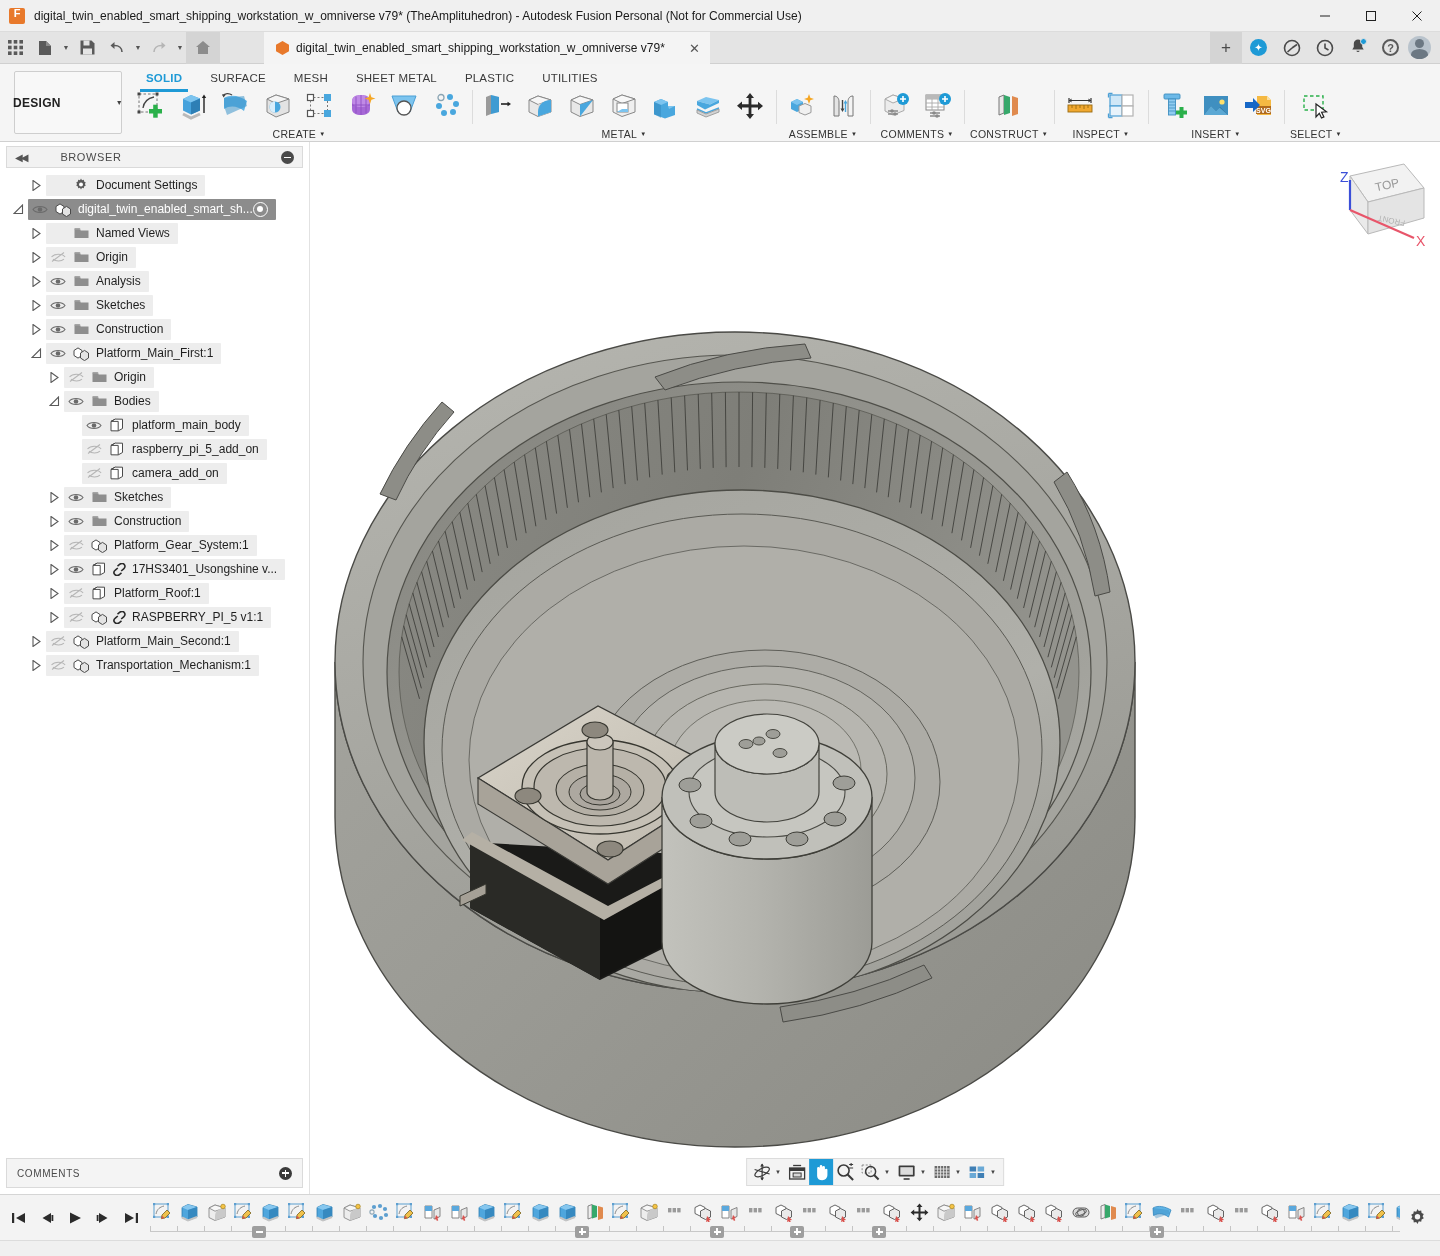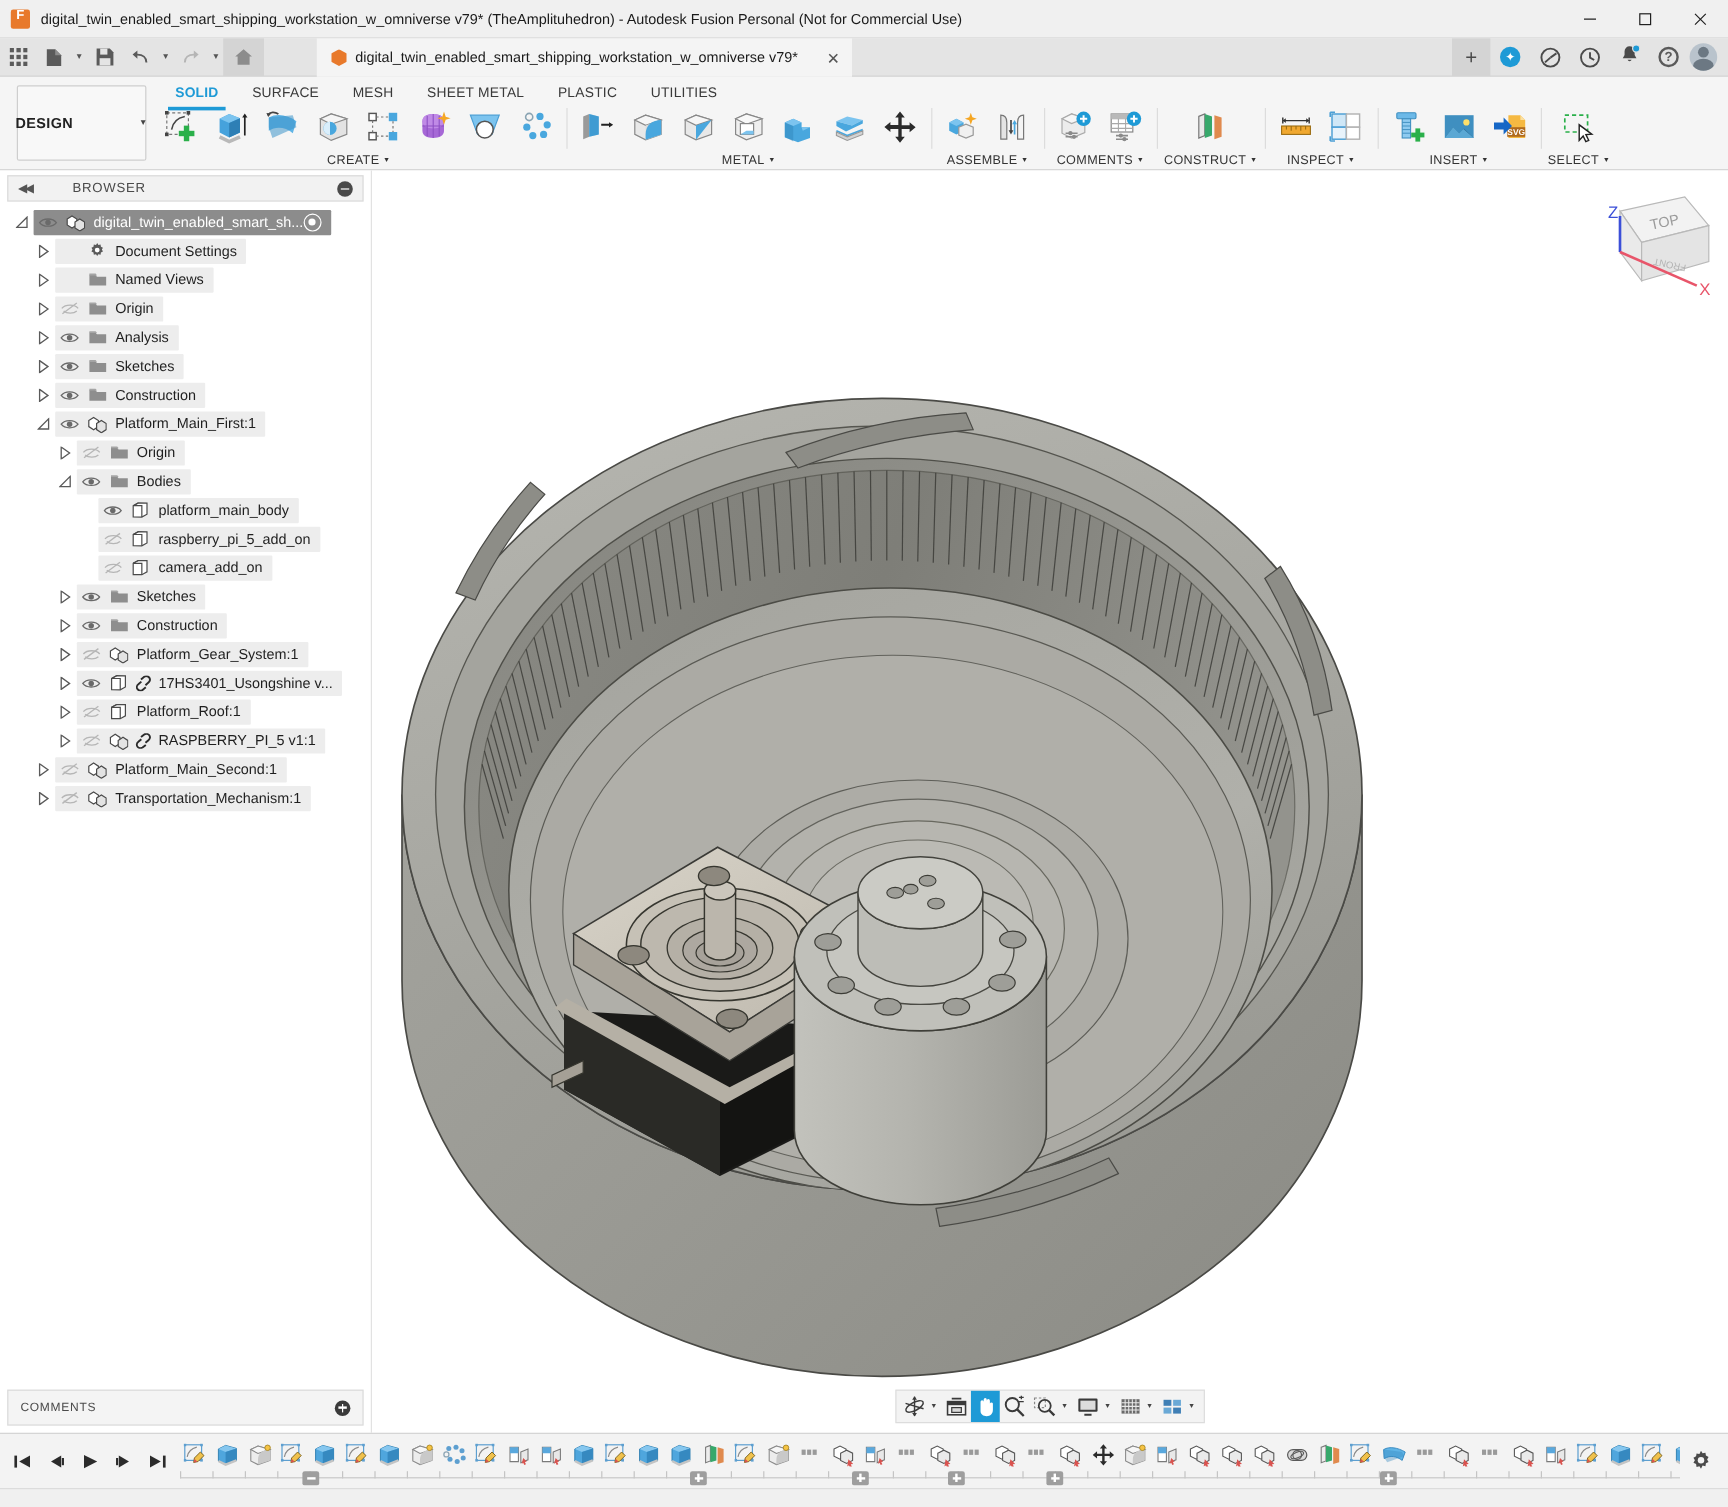--- a/index.html
+++ b/index.html
@@ -670,20 +670,38 @@
 
 <div class="workarea">
 
   <div class="browser">
     <div class="browser-header">
       <span class="bh-arrows">◀◀</span>
       <span class="bh-title">BROWSER</span>
       <span class="bh-minus"></span>
     </div>
     <div class="tree" id="tree">
+        <div class="node">
+          <div style="flex: 0 0 26px;"></div>
+          <div class="twisty">
+            <svg width="11" height="11" viewBox="0 0 11 11">
+              <path d="M2 0.5 L9 5.5 L2 10.5 Z" fill="none" stroke="#5a5a5a" stroke-width="1.1"></path>
+            </svg>
+          </div>
+          <div class="node-hl">
+            <div class="eye"></div>
+            <div class="nodeicon">
+              <svg width="14" height="14" viewBox="0 0 14 14">
+                <path d="M7 0.6l1 1.6 1.8-.4.3 1.8 1.7.8-.9 1.6.9 1.6-1.7.8-.3 1.8-1.8-.4-1 1.6-1-1.6-1.8.4-.3-1.8-1.7-.8.9-1.6-.9-1.6 1.7-.8.3-1.8 1.8.4z" fill="#5a5a5a"></path>
+                <circle cx="7" cy="6.4" r="2" fill="#fff"></circle>
+              </svg>
+            </div>
+            <span class="nodetext">Document Settings</span>
+          </div>
+        </div>
         <div class="node selected">
           <div style="flex: 0 0 8px;"></div>
           <div class="twisty">
             <svg width="11" height="11" viewBox="0 0 11 11">
               <path d="M1 9.5 L9.5 9.5 L9.5 1 Z" fill="none" stroke="#5a5a5a" stroke-width="1.1"></path>
             </svg>
           </div>
           <div class="node-hl" style="min-width: 205px;">
             <div class="eye">
               <svg width="16" height="11" viewBox="0 0 16 11">
@@ -694,38 +712,20 @@
             <div class="nodeicon">
               <svg width="16" height="15" viewBox="0 0 16 15">
                 <path d="M1 4.5l4-2.6 4 2.6v5l-4 2.6-4-2.6z" fill="#fff" stroke="#4a4a4a" stroke-width="1"></path>
                 <path d="M7.5 7l4-2.6 4 2.6v5l-4 2.6-4-2.6z" fill="#e3e3e3" stroke="#4a4a4a" stroke-width="1"></path>
               </svg>
             </div>
             <span class="nodetext">digital_twin_enabled_smart_sh...</span>
             <span class="radio-dot">
               <i></i>
             </span>
-          </div>
-        </div>
-        <div class="node">
-          <div style="flex: 0 0 26px;"></div>
-          <div class="twisty">
-            <svg width="11" height="11" viewBox="0 0 11 11">
-              <path d="M2 0.5 L9 5.5 L2 10.5 Z" fill="none" stroke="#5a5a5a" stroke-width="1.1"></path>
-            </svg>
-          </div>
-          <div class="node-hl">
-            <div class="eye"></div>
-            <div class="nodeicon">
-              <svg width="14" height="14" viewBox="0 0 14 14">
-                <path d="M7 0.6l1 1.6 1.8-.4.3 1.8 1.7.8-.9 1.6.9 1.6-1.7.8-.3 1.8-1.8-.4-1 1.6-1-1.6-1.8.4-.3-1.8-1.7-.8.9-1.6-.9-1.6 1.7-.8.3-1.8 1.8.4z" fill="#5a5a5a"></path>
-                <circle cx="7" cy="6.4" r="2" fill="#fff"></circle>
-              </svg>
-            </div>
-            <span class="nodetext">Document Settings</span>
           </div>
         </div>
         <div class="node">
           <div style="flex: 0 0 26px;"></div>
           <div class="twisty">
             <svg width="11" height="11" viewBox="0 0 11 11">
               <path d="M2 0.5 L9 5.5 L2 10.5 Z" fill="none" stroke="#5a5a5a" stroke-width="1.1"></path>
             </svg>
           </div>
           <div class="node-hl">

